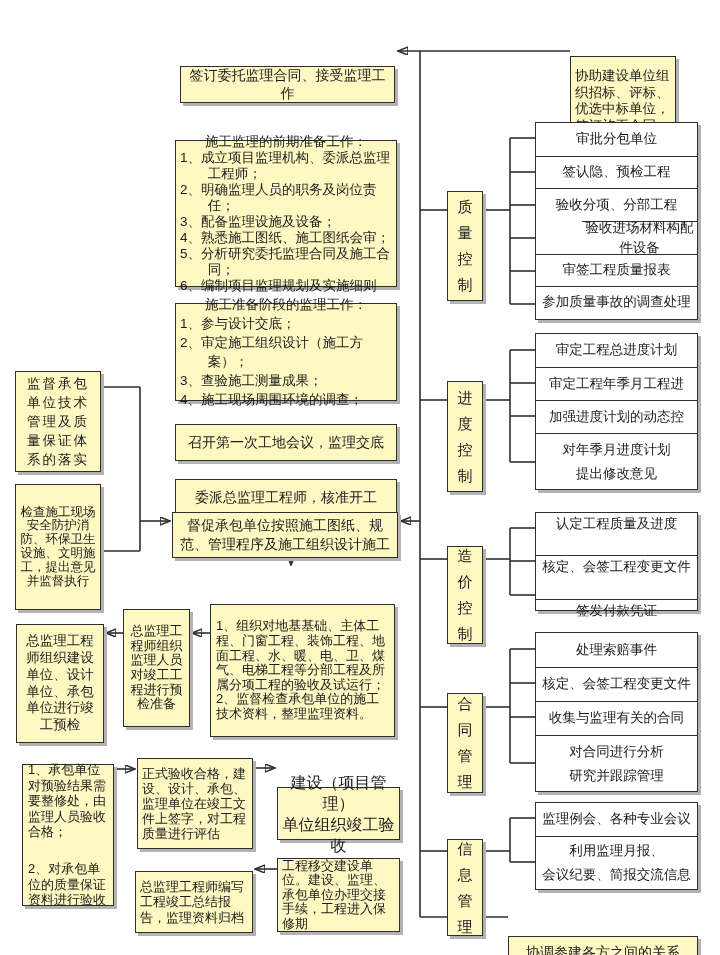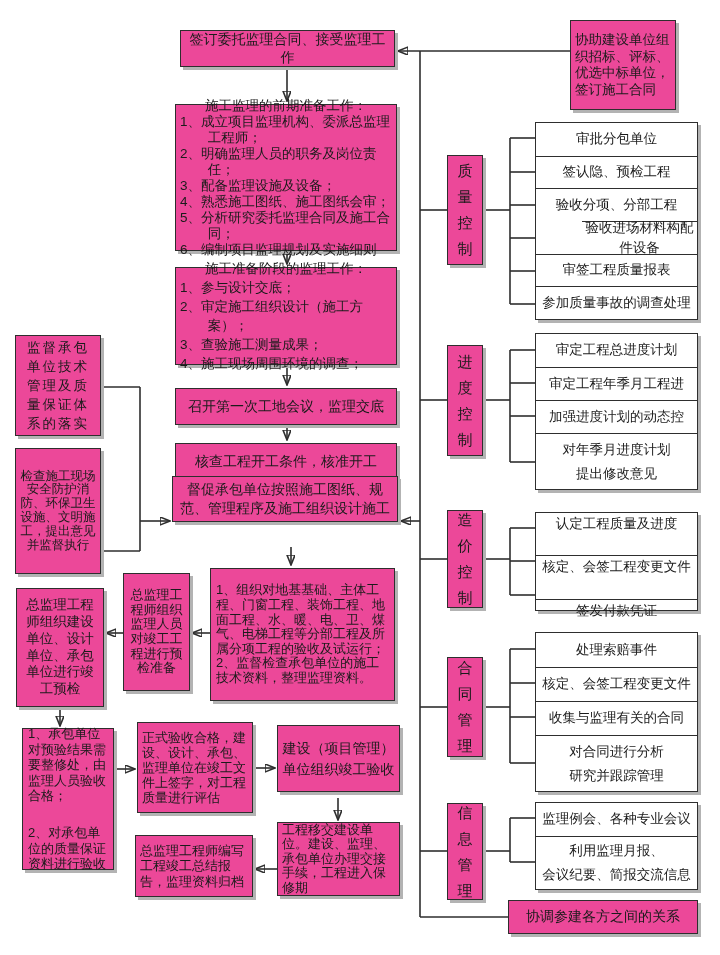--- a/index.html
+++ b/index.html
@@ -4,24 +4,24 @@
 <style>
   html,body { margin:0; padding:0; background:#ffffff; }
   .stage {
     position:relative; width:720px; height:955px; background:#ffffff;
     font-family:"Liberation Sans", sans-serif; color:#1b1b1b;
     overflow:hidden;
   }
   .wires { position:absolute; left:0; top:0; width:720px; height:955px; }
   .wires path { stroke:#2e2e2e; stroke-width:1.6; fill:none; }
   .box {
-    position:absolute; box-sizing:border-box; background:#ec4899;
+    position:absolute; box-sizing:border-box; background:#fef9c3;
     border:1.6px solid #2e2e2e; box-shadow:3px 3px 0 #b3b3b3;
     display:flex; flex-direction:column; align-items:center; justify-content:center;
-    font-size:14px; line-height:1.25; text-align:center; padding:2px 4px;
+    font-size:14px; line-height:1.25; text-align:center; padding:2px 4px;margin-top:36px;
   }
   .box.list { align-items:stretch; justify-content:center; text-align:left; }
   .ttl { text-align:center; }
   .hang { padding-left:2.05em; text-indent:-2.05em; text-align:left; }
   .plain { text-align:left; }
   .pre { white-space:pre-line; }
   .cat .v { width:17px; word-break:break-all; line-height:26px; font-size:15px; text-align:center; }
   .items {
     position:absolute; box-sizing:border-box; background:#fff;
     border:1.6px solid #2e2e2e; box-shadow:3px 3px 0 #b3b3b3;
@@ -137,21 +137,21 @@
     <div class="hang">2、审定施工组织设计（施工方案）；</div>
     <div class="hang">3、查验施工测量成果；</div>
     <div class="hang">4、施工现场周围环境的调查；</div>
   </div>
 
   <div class="box" style="left:175px;top:388px;width:222px;height:37px;">
     <span>召开第一次工地会议，监理交底</span>
   </div>
 
   <div class="box" style="left:175px;top:443px;width:222px;height:37px;">
-    <span>核查工程开工条件，核准开工</span>
+    <span>委派总监理工程师，核准开工</span>
   </div>
 
   <div class="box" style="left:172px;top:476px;width:226px;height:46px;line-height:19px;">
     <span>督促承包单位按照施工图纸、规范、管理程序及施工组织设计施工</span>
   </div>
 
   <div class="box list f13" style="left:210px;top:568px;width:185px;height:133px;line-height:14.6px;padding:3px 5px;">
     <div class="plain">1、组织对地基基础、主体工程、门窗工程、装饰工程、地面工程、水、暖、电、卫、煤气、电梯工程等分部工程及所属分项工程的验收及试运行；</div>
     <div class="plain">2、监督检查承包单位的施工技术资料，整理监理资料。</div>
   </div>
@@ -171,21 +171,21 @@
   </div>
 
   <div class="box list f13" style="left:22px;top:728px;width:92px;height:142px;line-height:15.4px;padding:3px 5px;gap:22px;">
     <div class="plain">1、承包单位对预验结果需要整修处，由监理人员验收合格；</div>
     <div class="plain">2、对承包单位的质量保证资料进行验收</div>
   </div>
 
   <div class="box f13" style="left:137px;top:722px;width:116px;height:91px;line-height:15px;text-align:left;">
     <span>正式验收合格，建设、设计、承包、监理单位在竣工文件上签字，对工程质量进行评估</span>
   </div>
-  <div class="box pre" style="left:277px;top:725px;width:123px;height:67px;font-size:14px;line-height:21px;">
+  <div class="box pre" style="left:277px;top:751px;width:123px;height:53px;font-size:16px;line-height:21px;">
     <span class="pre">建设（项目管理）
 单位组织竣工验收</span>
   </div>
   <div class="box f13" style="left:277px;top:822px;width:123px;height:74px;line-height:14.4px;text-align:left;">
     <span>工程移交建设单位。建设、监理、承包单位办理交接手续，工程进入保修期</span>
   </div>
   <div class="box f13" style="left:135px;top:835px;width:118px;height:62px;line-height:15.4px;text-align:left;">
     <span>总监理工程师编写工程竣工总结报告，监理资料归档</span>
   </div>
 
@@ -204,21 +204,21 @@
   <div class="box cat" style="left:447px;top:803px;width:36px;height:97px;">
     <span class="v">信息管理</span>
   </div>
 
   <div class="items" style="left:535px;top:122px;width:163px;height:198px;">
     <div class="row" style="height:33px;">审批分包单位</div>
     <div class="row" style="height:33px;">签认隐、预检工程</div>
     <div class="row" style="height:33px;">验收分项、分部工程</div>
     <div class="row" style="height:33px;margin-left:46px;">验收进场材料构配件设备</div>
     <div class="row" style="height:33px;">审签工程质量报表</div>
-    <div class="row" style="height:33px;">参加质量事故的调查处理</div>
+    <div class="row" style="height:33px;font-family:Liberation Mono, monospace;">参加质量事故的调查处理</div>
   </div>
 
   <div class="items" style="left:535px;top:333px;width:163px;height:157px;">
     <div class="row" style="height:33px;">审定工程总进度计划</div>
     <div class="row" style="height:33px;">审定工程年季月工程进</div>
     <div class="row" style="height:33px;">加强进度计划的动态控</div>
     <div class="row" style="flex:1;line-height:24px;">对年季月进度计划
 提出修改意见</div>
   </div>
 

